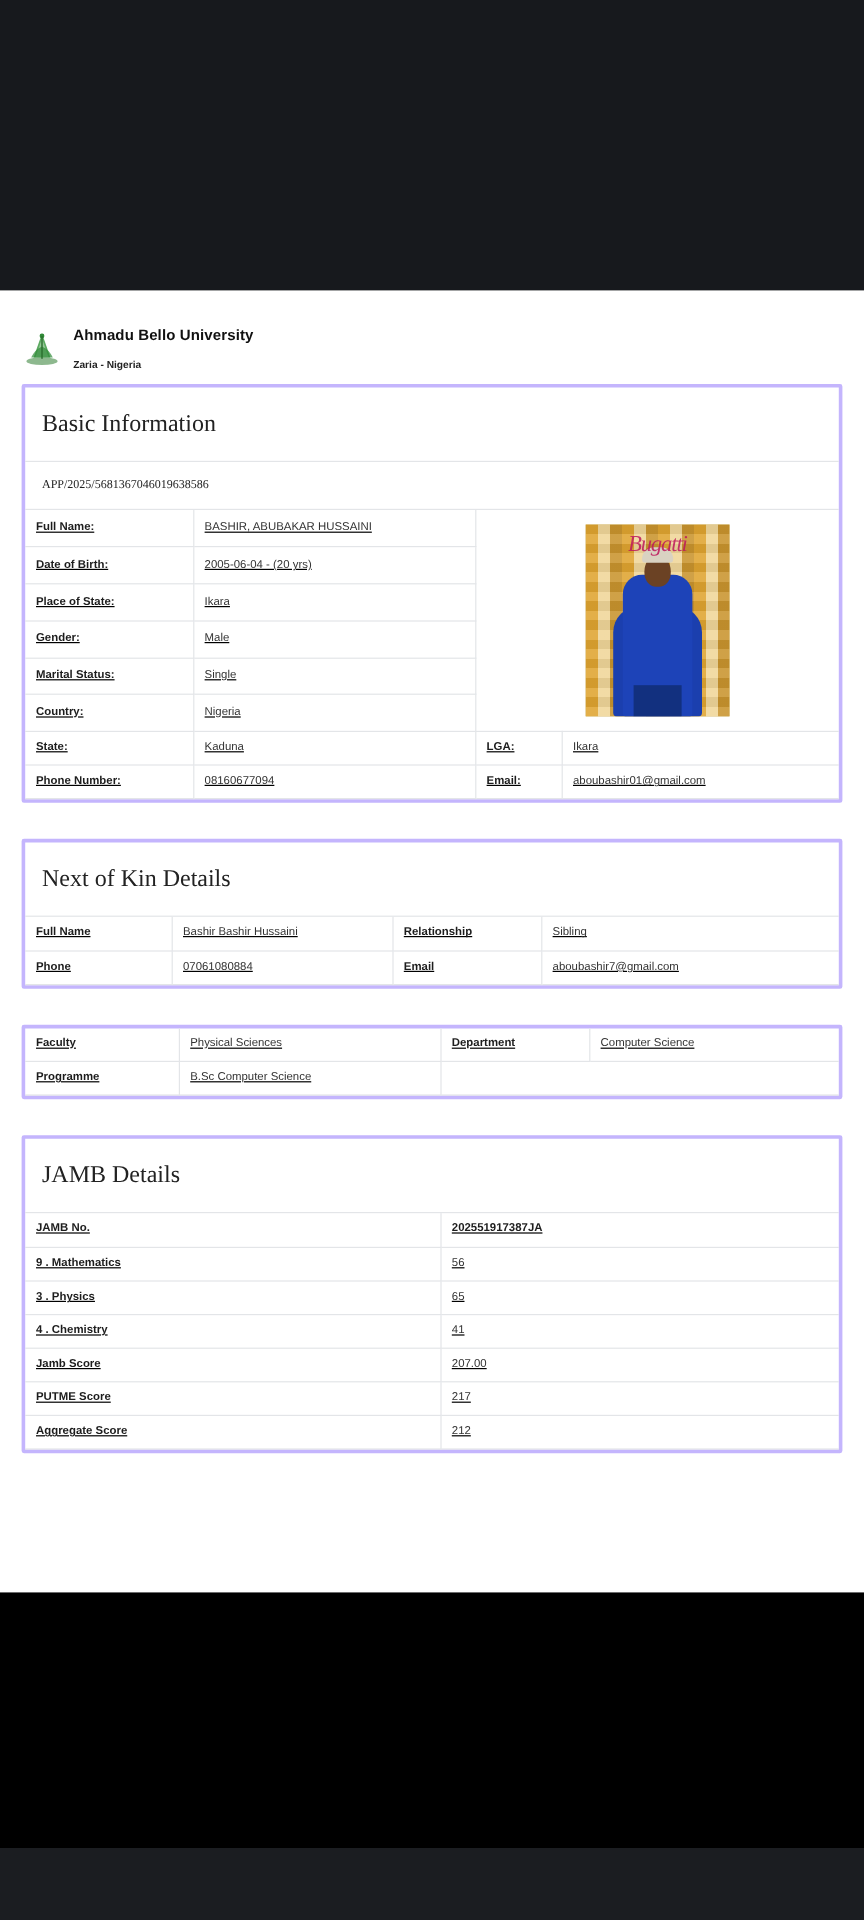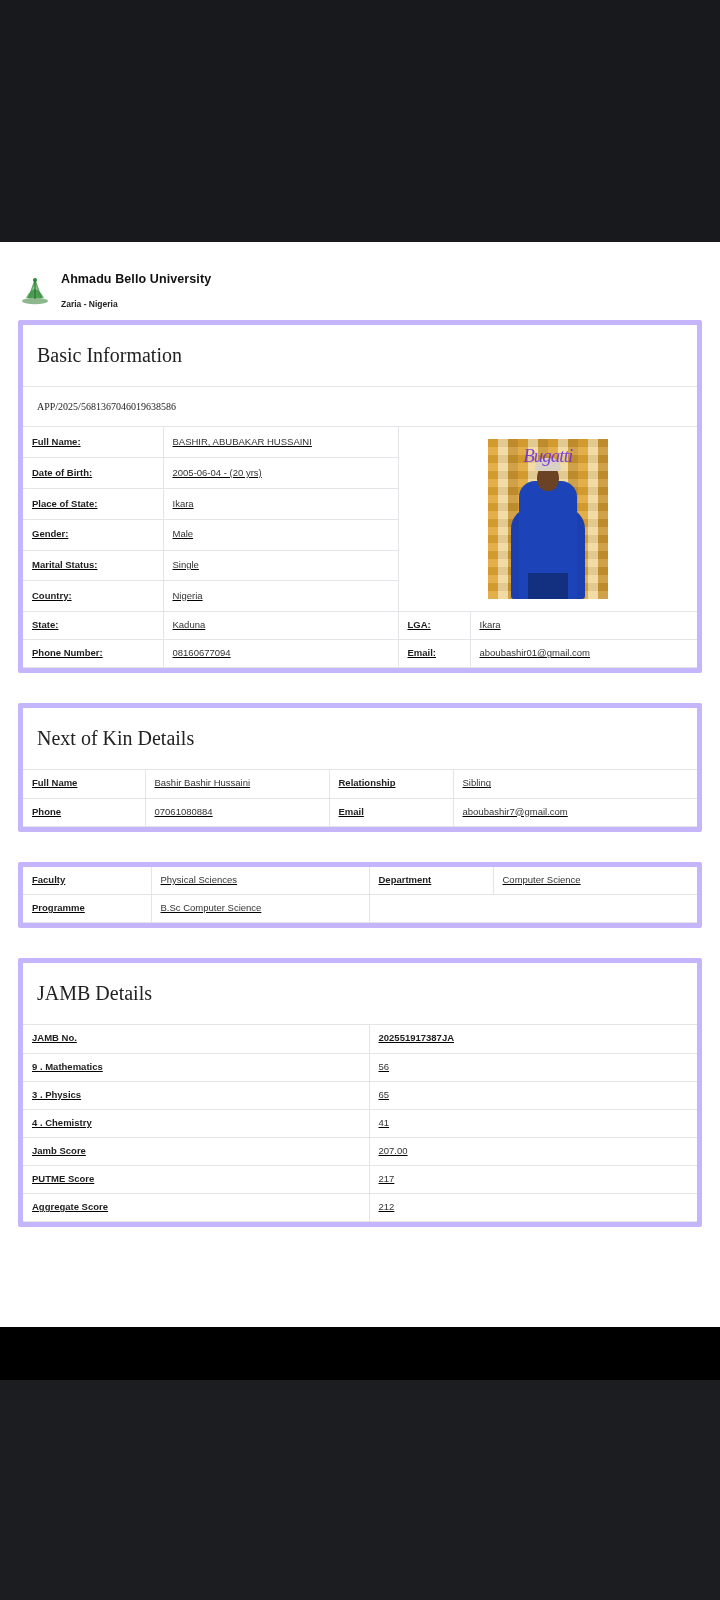--- a/index.html
+++ b/index.html
@@ -4,21 +4,21 @@
 <style>
   * { box-sizing: border-box; }
   html, body {
     margin: 0;
     padding: 0;
     background: #1b1d21;
     font-family: "Liberation Sans", sans-serif;
   }
   #page {
     width: 720px;
-    height: 1380px;
+    height: 1540px;
     position: relative;
     background: #1b1d21;
     overflow: hidden;
   }
   .dark-top {
     position: absolute;
     top: 0; left: 0;
     width: 720px;
     height: 242px;
     background: #17191d;
@@ -65,21 +65,21 @@
   }
   .brand-sub {
     font-size: 8.5px;
     font-weight: bold;
     color: #222;
     margin-top: 14px;
   }
 
   
   .card {
-    border: 5px solid #c4b5fd;
+    border: 3px solid #c4b5fd;
     background: #fff;
     margin-bottom: 16px;
     border-radius: 2px;
   }
   .card-title {
     font-family: "Liberation Serif", serif;
     font-size: 20px;
     color: #222;
     padding: 19px 14px 19px 14px;
     border-bottom: 1px solid #e3e5e8;
@@ -193,21 +193,21 @@
     height: 26px;
     background: #12307f;
   }
   .ph-sig {
     position: absolute;
     top: 4px; left: 0; right: 0;
     text-align: center;
     font-family: "Liberation Serif", serif;
     font-style: italic;
     font-size: 19px;
-    color: #6d28d9;
+    color: #be185d;
     opacity: .85;
     letter-spacing: -1px;
   }
 
   .spacer-gap {
     height: 14px;
   }
   .bottom-pad { height: 18px; }
 </style>
 </head>

